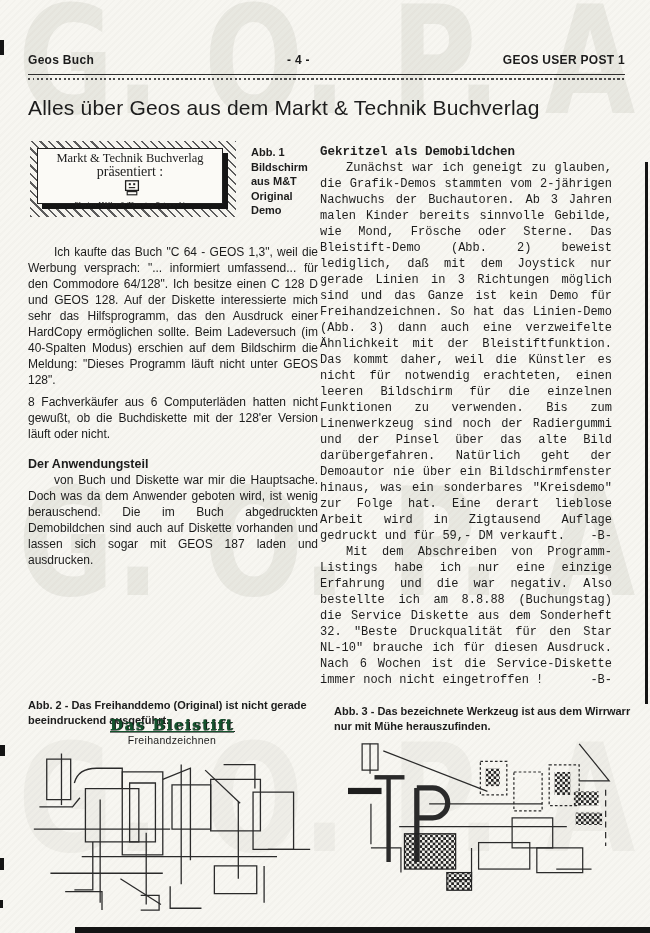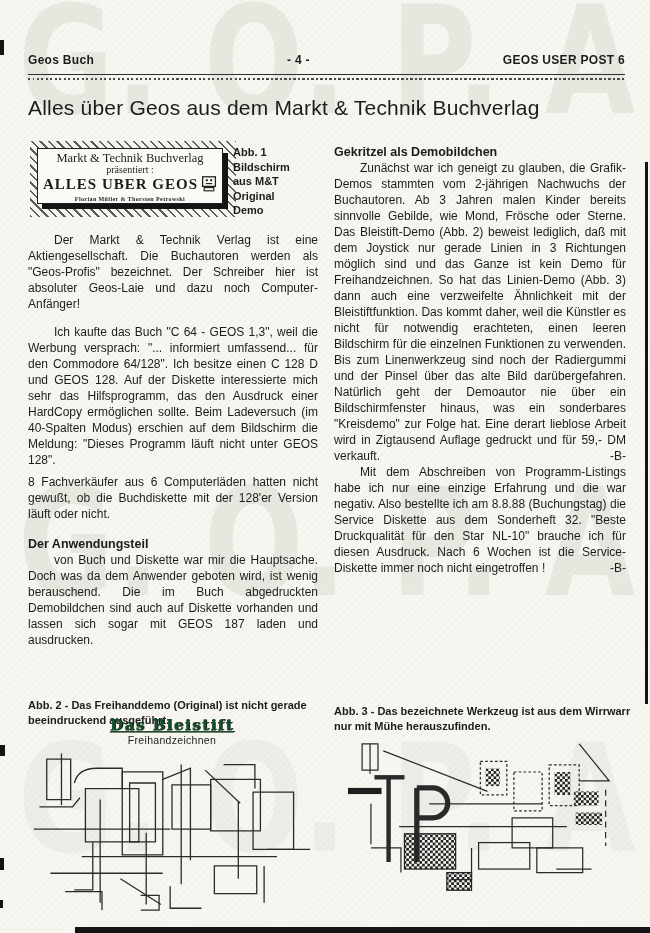--- a/index.html
+++ b/index.html
@@ -33,32 +33,32 @@
 
   .page-title { top:96px; left:28px; width:600px; font-size:21px; font-weight:normal; letter-spacing:0.2px; }
 
   
   .logo-outer { top:141px; left:30px; width:206px; height:76px;
     background:repeating-linear-gradient(45deg,#5c5c5c 0 1.6px, transparent 1.6px 6px); }
   .logo-inner { position:absolute; top:7px; left:7px; right:13px; bottom:13px;
     background:#fbfaf6; border:1.6px solid #1e1e1e; box-shadow:5px 5px 0 0 #141414;
     font-family:"Liberation Serif", serif; text-align:center; line-height:1.05; padding-top:3px; }
   .logo-line1 { font-size:12.5px; }
-  .logo-line2 { font-size:10px; }
+  .logo-line2 { font-size:14px; }
   .logo-line3 { font-size:15px; font-weight:bold; letter-spacing:1px; display:inline-block; }
   .logo-icon  { display:inline-block; vertical-align:middle; margin-left:3px; }
   .logo-line4 { font-size:6px; font-weight:bold; letter-spacing:0.4px; margin-top:1px; }
 
-  .fig1-caption { top:145px; left:233px; width:88px; font-size:11px; font-weight:bold; line-height:14.5px; }
+  .fig1-caption { top:145px; left:251px; width:88px; font-size:11px; font-weight:bold; line-height:14.5px; }
 
   
   .col { font-size:12px; line-height:16px; text-align:justify; }
   .col p { margin:0; }
   .left-col  { top:232px; left:28px;  width:290px; }
-  .right-col { top:144px; left:334px; width:292px; }
+  .right-col { top:144px; left:320px; width:292px;font-family:Liberation Mono, monospace; }
   .indent { text-indent:26px; }
   .m-top-12 { margin-top:12px !important; }
   .m-top-6  { margin-top:6px  !important; }
   .m-top-14 { margin-top:14px !important; }
   .subhead { font-weight:bold; font-size:12.5px; margin:0; text-align:left; }
   .subhead-center { font-weight:bold; font-size:13px; text-align:center; letter-spacing:0.6px; margin:8px 0 2px 0; }
   .sign { text-align:right; margin-top:-16px; font-size:12px; }
 
   .fig-caption { font-size:11px; font-weight:bold; line-height:14.5px; text-align:left; }
   .fig2-caption { top:698px; left:28px;  width:292px; }
@@ -92,53 +92,52 @@
 
 <div>
 
   <div class="wm" style="top:-14px;">G. O. P. A.</div>
   <div class="wm" style="top:468px;">G. O. P. A.</div>
   <div class="wm" style="top:724px; color:rgba(110,104,86,0.06);">G. O. P. A.</div>
 
   <div class="abs header-row">
     <span>Geos Buch</span>
     <span>- 4 -</span>
-    <span>GEOS USER POST 6</span>
+    <span>GEOS USER POST 1</span>
   </div>
   <div class="abs header-rule"></div>
 
   <div class="abs page-title">Alles über Geos aus dem Markt &amp; Technik Buchverlag</div>
 
   <div class="abs logo-outer">
     <div class="logo-inner">
       <div class="logo-line1">Markt &amp; Technik Buchverlag</div>
       <div class="logo-line2">präsentiert :</div>
       <div>
-        <span class="logo-line3">ALLES UBER GEOS</span><span class="logo-icon"><svg width="16" height="16" viewBox="0 0 20 20">
+        <span class="logo-icon"><svg width="16" height="16" viewBox="0 0 20 20">
               <rect x="2" y="1" width="16" height="12" fill="#fbfaf6" stroke="#1e1e1e" stroke-width="1.6"></rect>
               <rect x="6" y="4" width="2.5" height="2.5" fill="#1e1e1e"></rect>
               <rect x="11.5" y="4" width="2.5" height="2.5" fill="#1e1e1e"></rect>
               <path d="M6 9.5 h8" stroke="#1e1e1e" stroke-width="1.4" fill="none"></path>
               <rect x="4" y="14.5" width="12" height="4" fill="#fbfaf6" stroke="#1e1e1e" stroke-width="1.4"></rect>
             </svg></span>
       </div>
       <div class="logo-line4">Florian Müller &amp; Thorsten Petrowski</div>
     </div>
   </div>
 
   <div class="abs fig1-caption">
     <div>Abb. 1</div>
     <div>Bildschirm</div>
     <div>aus M&amp;T</div>
     <div>Original</div>
     <div>Demo</div>
   </div>
 
   <div class="abs col left-col">
-    <p class="indent">Der Markt &amp; Technik Verlag ist eine Aktiengesellschaft. Die Buchautoren werden als "Geos-Profis" bezeichnet. Der Schreiber hier ist absoluter Geos-Laie und dazu noch Computer-Anfänger!</p>
     <p class="indent m-top-12">Ich kaufte das Buch "C 64 - GEOS 1,3", weil die Werbung versprach: "... informiert umfassend... für den Commodore 64/128". Ich besitze einen C 128 D und GEOS 128. Auf der Diskette interessierte mich sehr das Hilfsprogramm, das den Ausdruck einer HardCopy ermöglichen sollte. Beim Ladeversuch (im 40-Spalten Modus) erschien auf dem Bildschirm die Meldung: "Dieses Programm läuft nicht unter GEOS 128".</p>
     <p class="m-top-6">8 Fachverkäufer aus 6 Computerläden hatten nicht gewußt, ob die Buchdiskette mit der 128'er Version läuft oder nicht.</p>
     <p class="subhead m-top-14">Der Anwendungsteil</p>
     <p class="indent">von Buch und Diskette war mir die Hauptsache. Doch was da dem Anwender geboten wird, ist wenig berauschend. Die im Buch abgedruckten Demobildchen sind auch auf Diskette vorhanden und lassen sich sogar mit GEOS 187 laden und ausdrucken.</p>
   </div>
 
   <div class="abs col right-col">
     <p class="subhead">Gekritzel als Demobildchen</p>
     <p class="indent">Zunächst war ich geneigt zu glauben, die Grafik-Demos stammten vom 2-jährigen Nachwuchs der Buchautoren. Ab 3 Jahren malen Kinder bereits sinnvolle Gebilde, wie Mond, Frösche oder Sterne. Das Bleistift-Demo (Abb. 2) beweist lediglich, daß mit dem Joystick nur gerade Linien in 3 Richtungen möglich sind und das Ganze ist kein Demo für Freihandzeichnen. So hat das Linien-Demo (Abb. 3) dann auch eine verzweifelte Ähnlichkeit mit der Bleistiftfunktion. Das kommt daher, weil die Künstler es nicht für notwendig erachteten, einen leeren Bildschirm für die einzelnen Funktionen zu verwenden. Bis zum Linenwerkzeug sind noch der Radiergummi und der Pinsel über das alte Bild darübergefahren. Natürlich geht der Demoautor nie über ein Bildschirmfenster hinaus, was ein sonderbares "Kreisdemo" zur Folge hat. Eine derart lieblose Arbeit wird in Zigtausend Auflage gedruckt und für 59,- DM verkauft.</p>
     <div class="sign">-B-</div>

